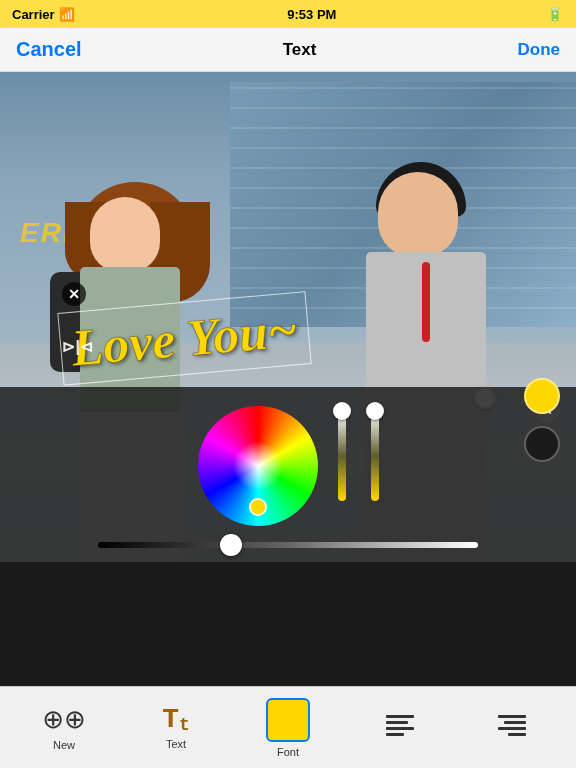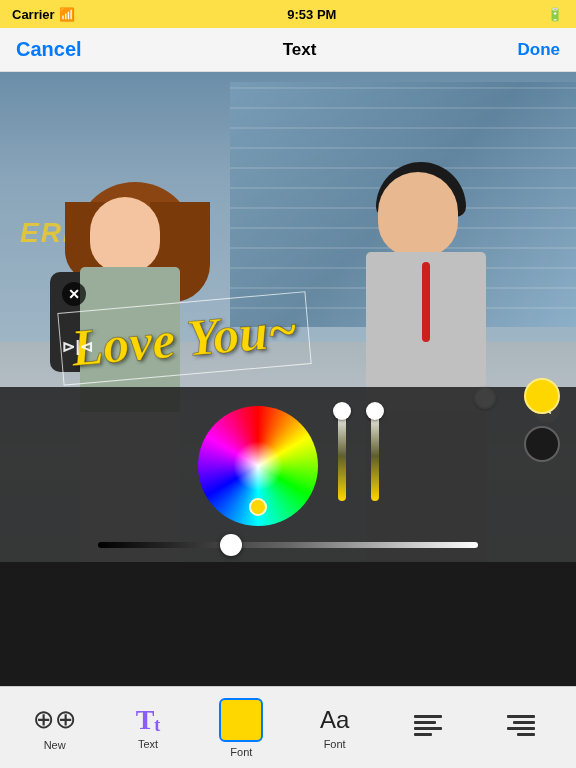--- a/index.html
+++ b/index.html
@@ -529,22 +529,22 @@
     .toolbar-color-swatch.active {
       border: 2px solid #007AFF;
     }
 
     .toolbar-item-new .toolbar-icon::before { content: '⊕'; }
 
     
     .text-icon {
       font-size: 28px;
       font-weight: 900;
-      font-family: Liberation Serif, serif;
-      color: #8b5cf6;
+      font-family: Liberation Mono, monospace;
+      color: #a16207;
       line-height: 1;
     }
     .text-icon-small {
       font-size: 18px;
       vertical-align: bottom;
     }
 
     
     .font-icon {
       font-size: 24px;
@@ -674,24 +674,20 @@
       T<span class="text-icon-small">t</span>
     </div>
     <span class="toolbar-label">Text</span>
   </div>
 
   <div class="toolbar-item">
     <div class="toolbar-color-swatch active"></div>
     <span class="toolbar-label">Font</span>
   </div>
 
-  <div class="toolbar-item">
-    <span class="font-icon">Aa</span>
-    <span class="toolbar-label">Font</span>
-  </div>
 
   <div class="toolbar-item">
     <div class="align-icon">
       <div class="align-line long"></div>
       <div class="align-line medium"></div>
       <div class="align-line long"></div>
       <div class="align-line short"></div>
     </div>
     <span class="toolbar-label"></span>
   </div>

